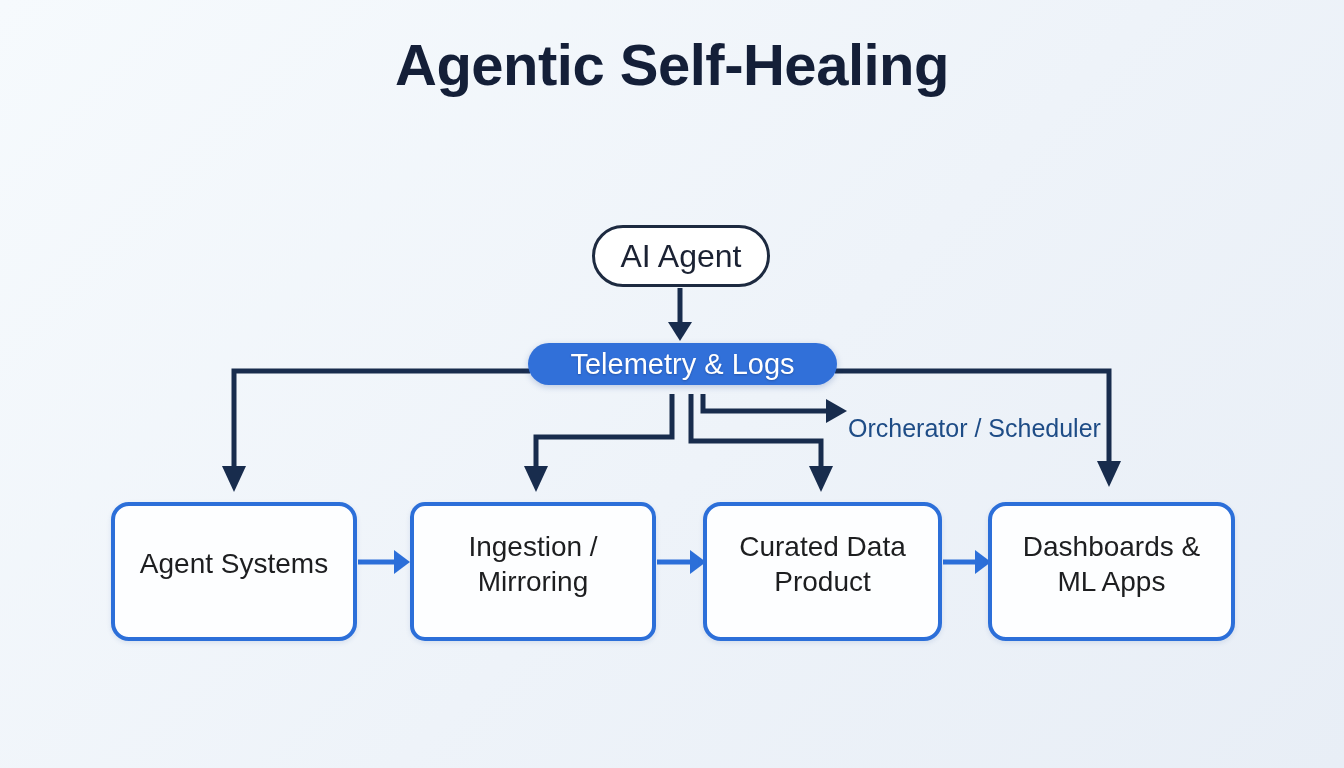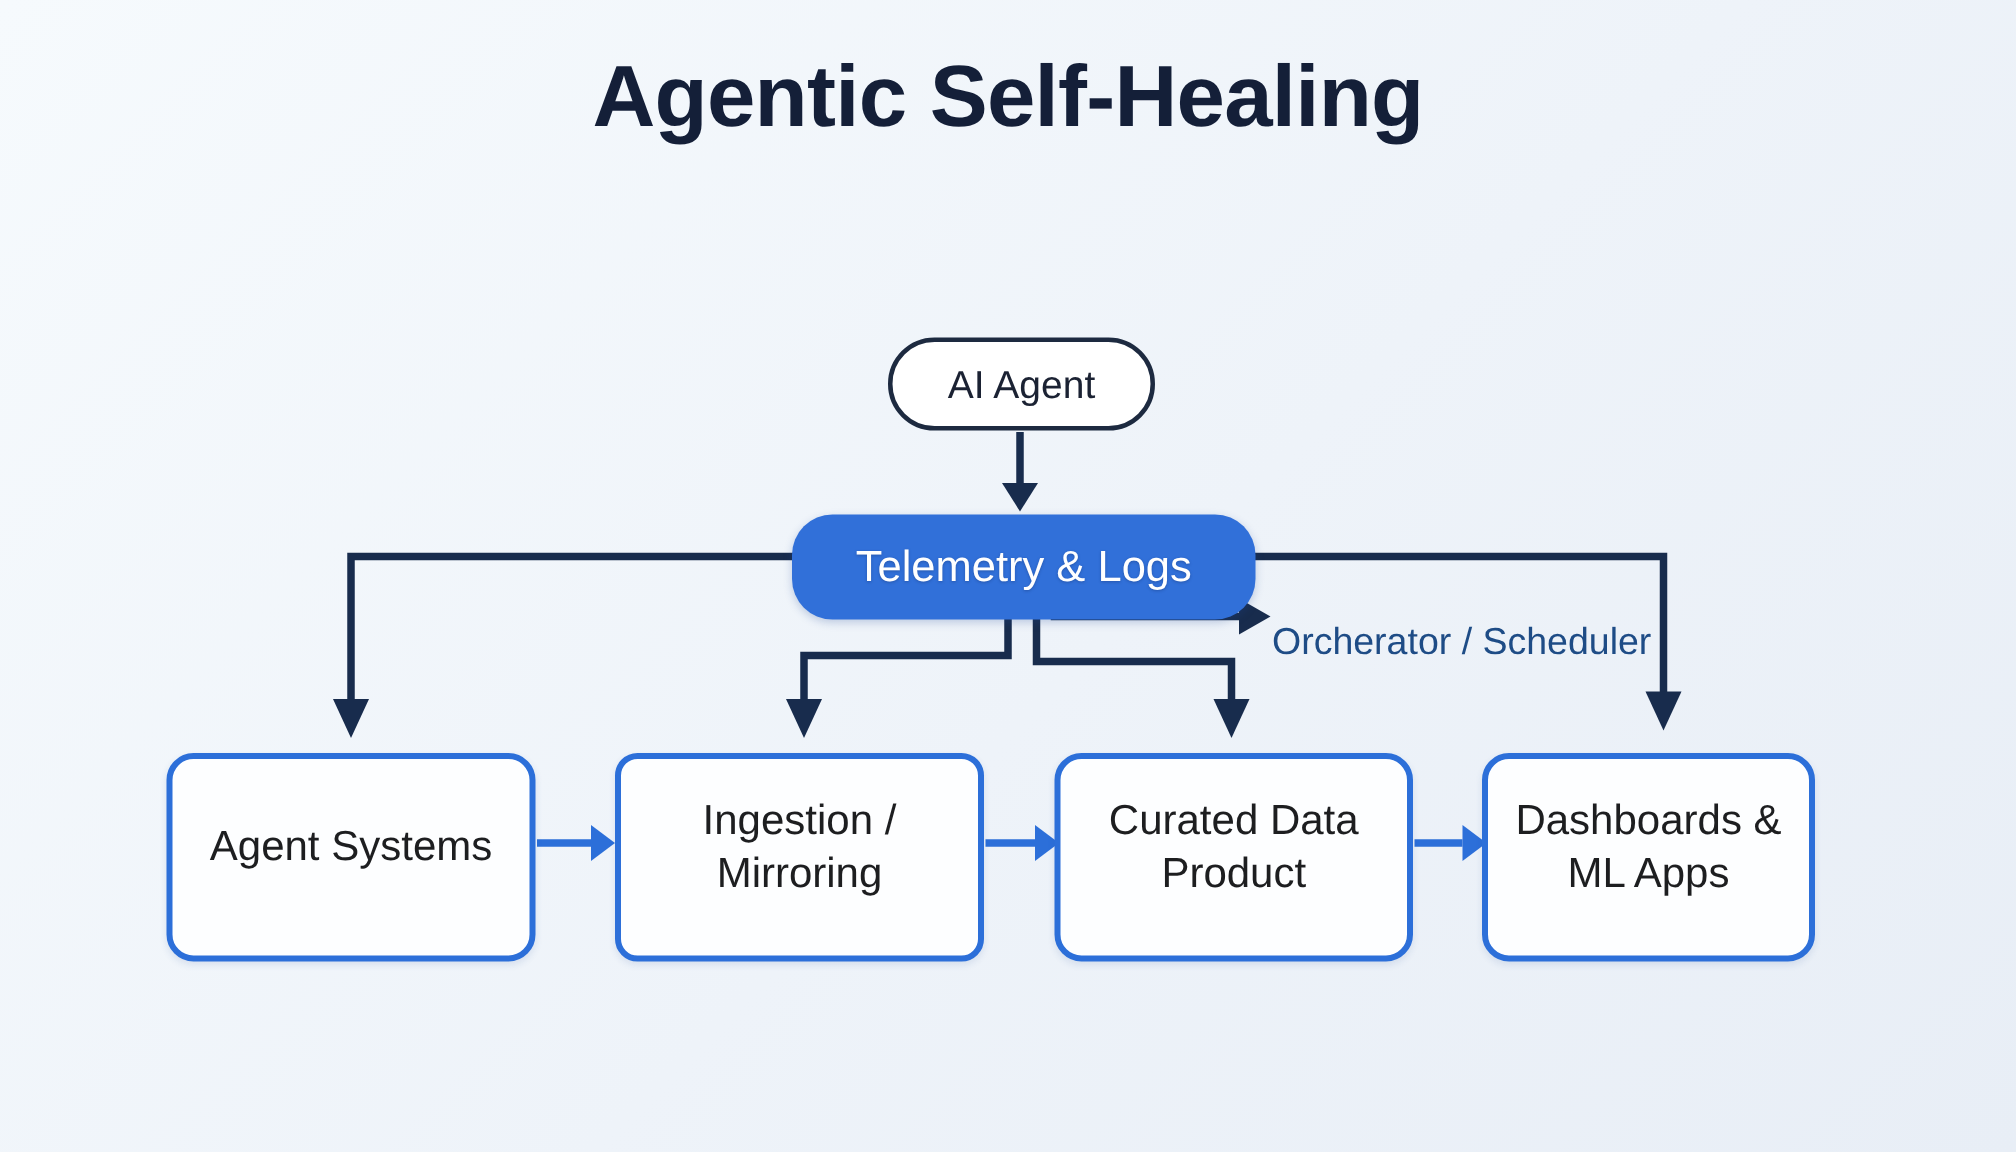--- a/index.html
+++ b/index.html
@@ -23,26 +23,26 @@
   .wire{fill:none;stroke:var(--connector);stroke-width:5;}
   .wirehead{fill:var(--connector);stroke:none;}
   .flow{fill:none;stroke:var(--accent);stroke-width:5;}
   .flowhead{fill:var(--accent);stroke:none;}
 
   
   .agent{
     position:absolute;left:592px;top:225px;width:178px;height:62px;
     background:#ffffff;border:3px solid var(--node-border);border-radius:32px;
     display:flex;align-items:center;justify-content:center;box-sizing:border-box;
-    font-size:26px;font-weight:500;color:var(--node-text);
+    font-size:32px;font-weight:500;color:var(--node-text);
   }
 
   
   .telemetry{
-    position:absolute;left:528px;top:343px;width:309px;height:70px;
+    position:absolute;left:528px;top:343px;width:309px;height:42px;
     background:linear-gradient(180deg,#427dde2 0%, var(--pill-fill) 45%, #2a63cd 100%);
     background-color:var(--pill-fill);
     border-radius:27px;
     display:flex;align-items:center;justify-content:center;
     font-size:29px;font-weight:500;color:var(--pill-text);
     text-shadow:0 1px 2px rgba(20,40,90,.35);
     box-shadow:0 2px 6px rgba(30,70,150,.25);
   }
 
   
@@ -62,21 +62,21 @@
     box-shadow:0 2px 5px rgba(40,80,160,.12);
   }
   .box .label{
     font-size:28px;line-height:35px;color:var(--box-text);
     text-align:center;max-width:192px;
   }
   .box.b1{left:111px;width:246px;}
   .box.b1 .label{max-width:none;white-space:nowrap;}
   .box.b2{left:410px;width:246px;border-radius:15px;}
   .box.b3{left:703px;width:239px;}
-  .box.b4{left:988px;width:222px;}
+  .box.b4{left:988px;width:247px;}
 </style>
 </head>
 <body>
 
 <div class="canvas">
 
   <div class="title">
     <div>Agentic Self-Healing</div>
   </div>
 

